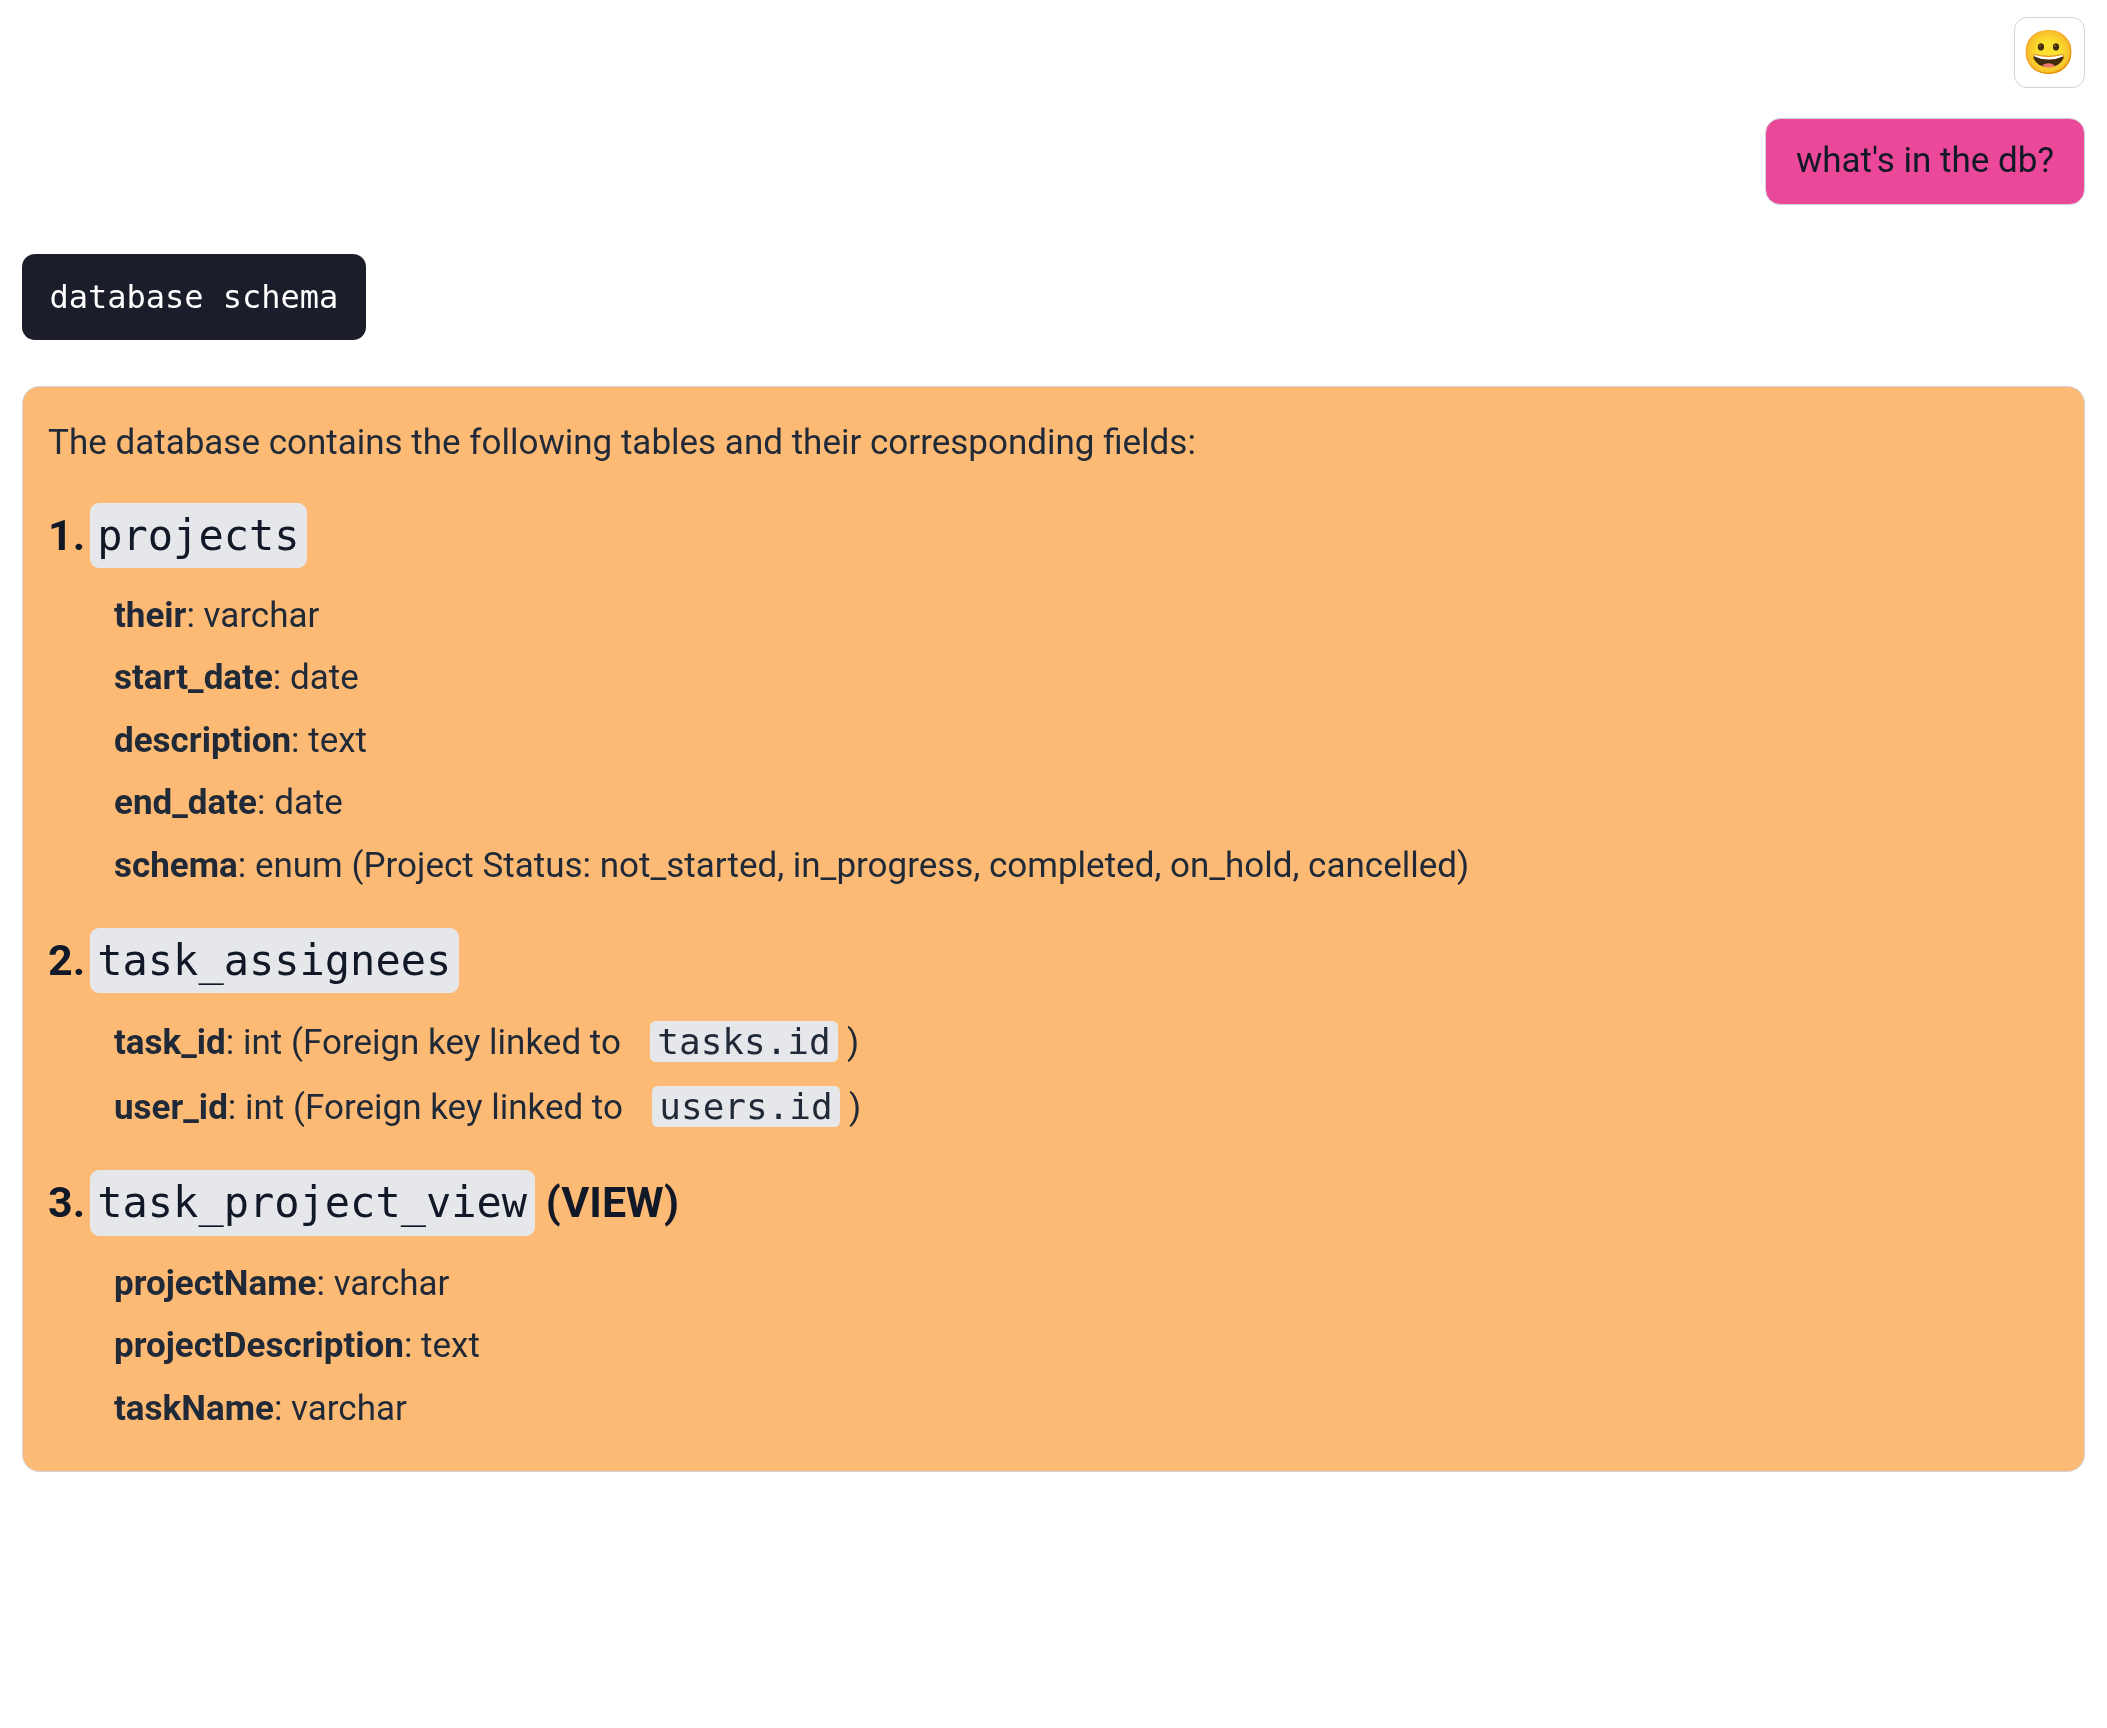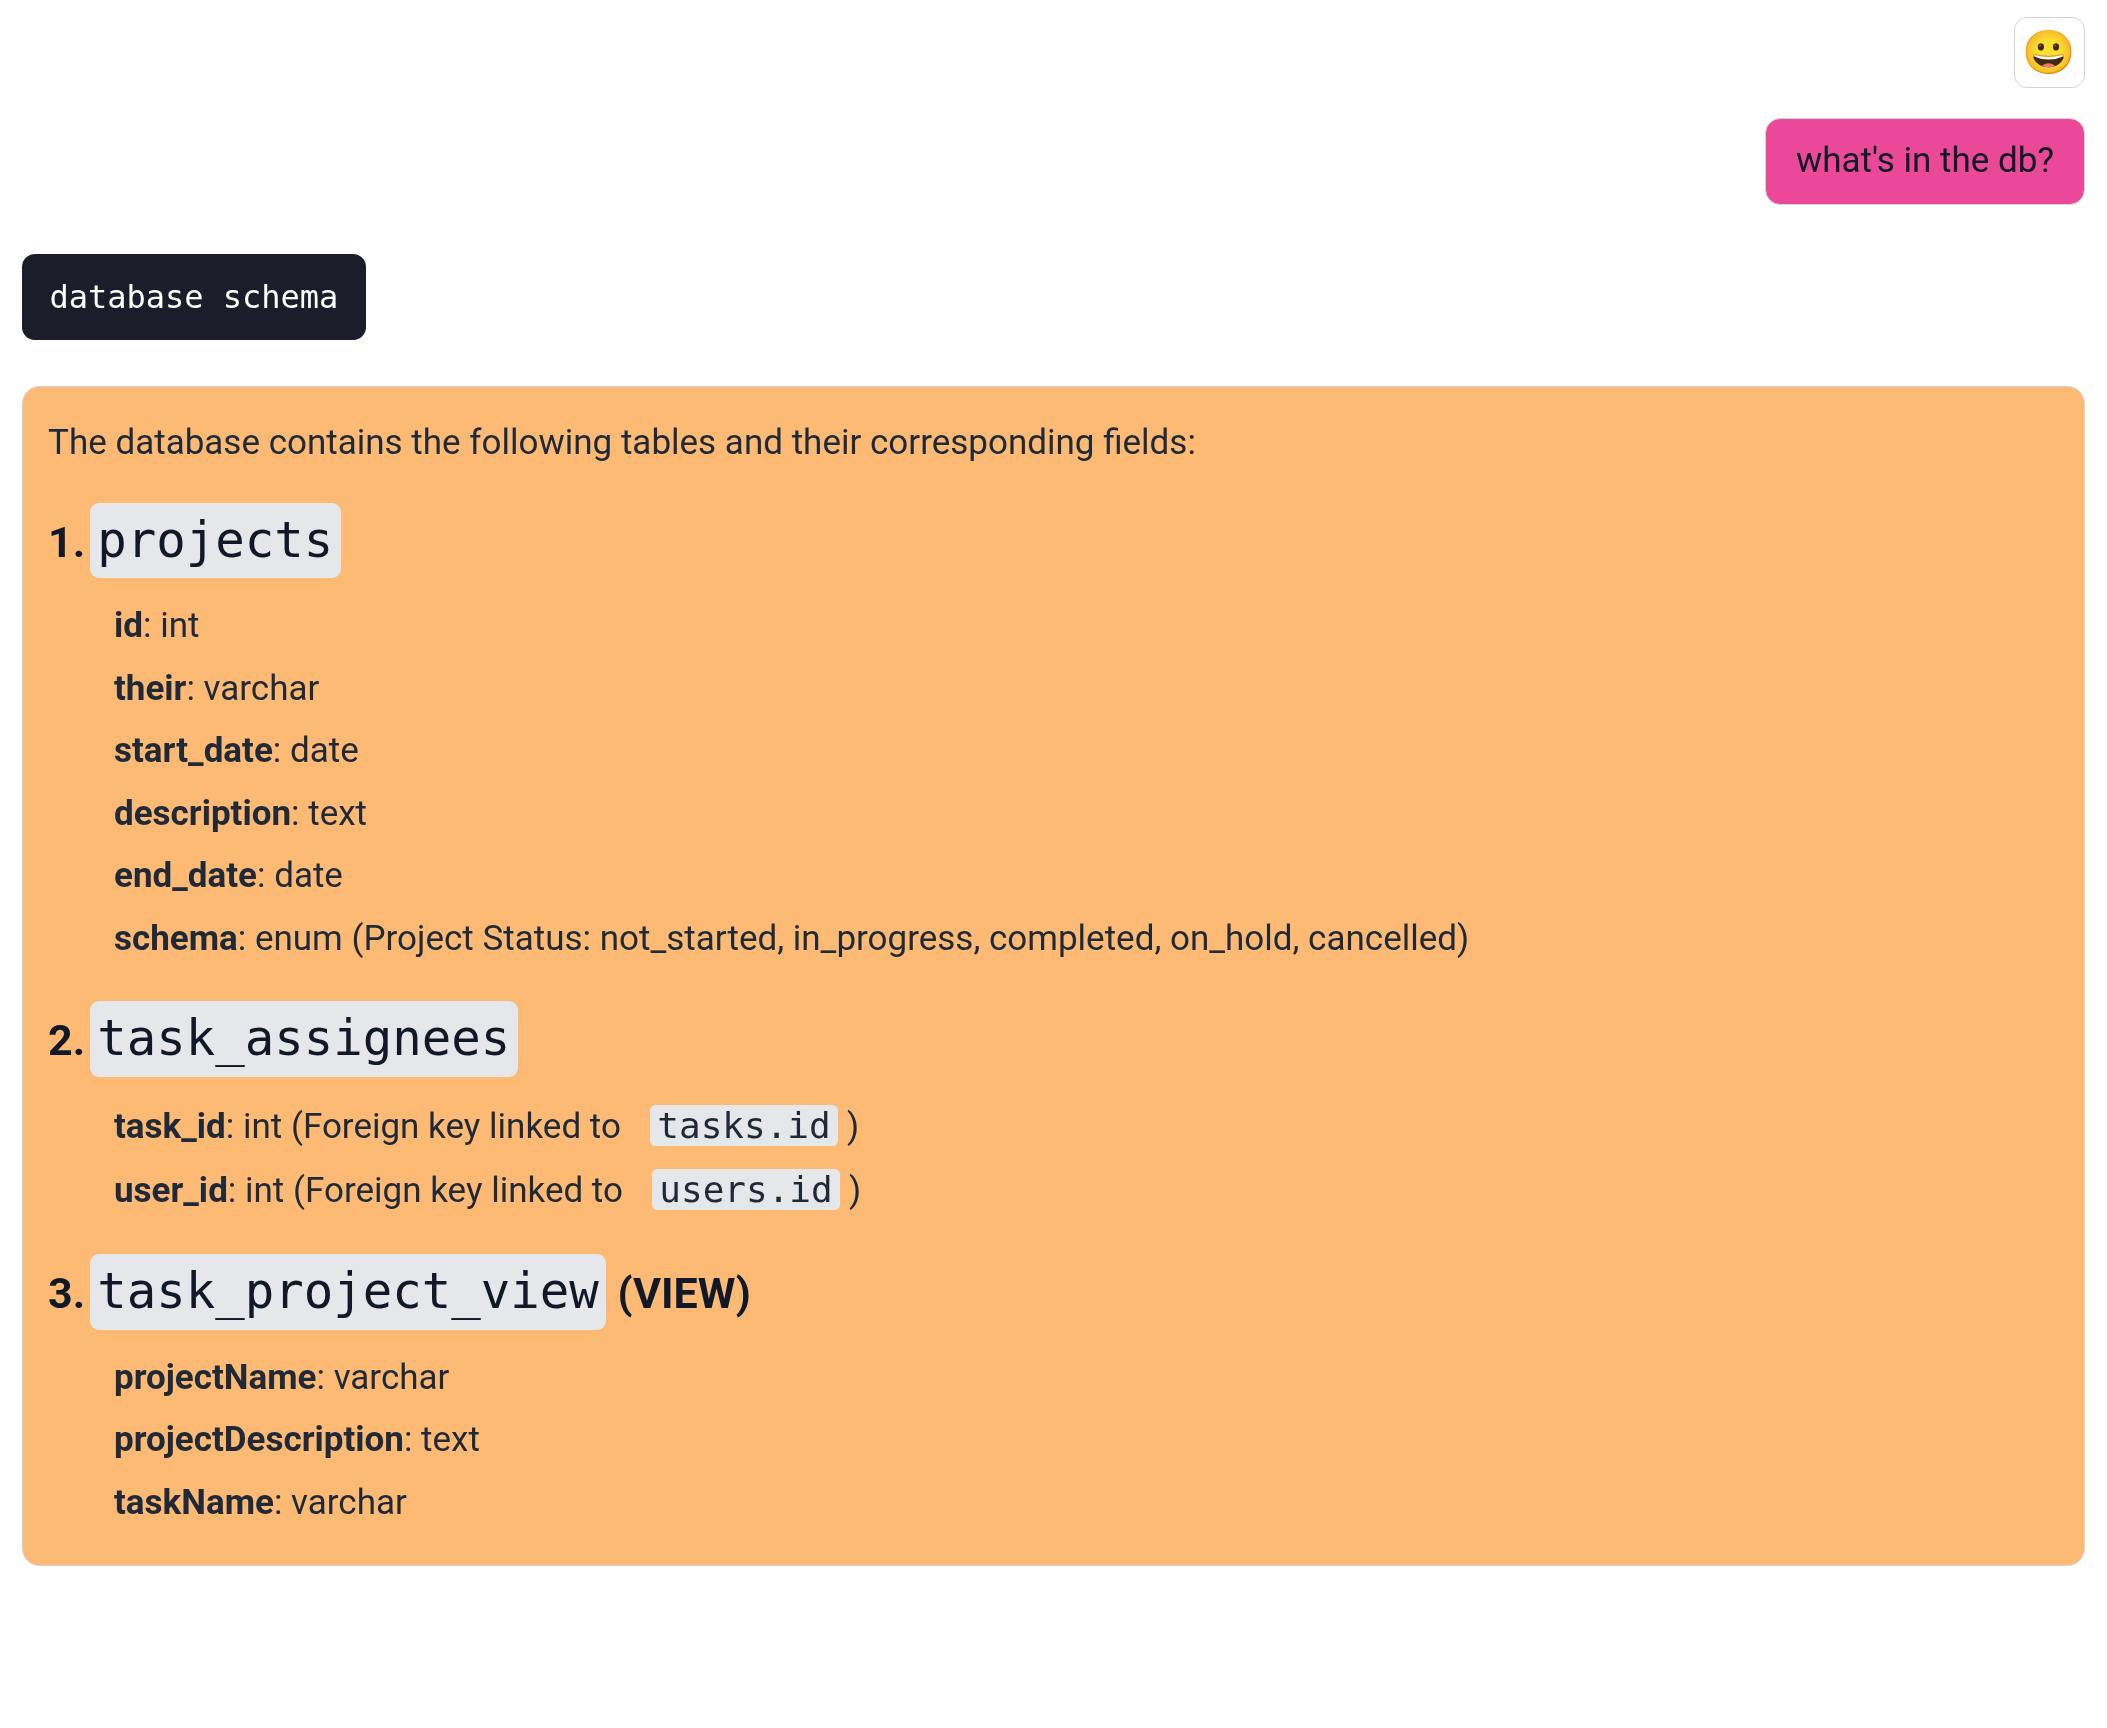--- a/index.html
+++ b/index.html
@@ -94,21 +94,21 @@
   }
   .table-heading::before {
     content: counter(tbl) ". ";
     font-weight: 700;
     margin-right: 4.4px;
   }
   .table-name-code {
     font-family: ui-monospace, SFMono-Regular, Menlo, Monaco, Consolas, monospace;
     background: #e5e7eb;
     border-radius: 9px;
-    font-size: 49px;
+    font-size: 42px;
     font-weight: 500;
     padding: 1.1px 7.7px;
   }
   .table-suffix {
     margin-left: 11px;
     font-weight: 700;
   }
   .fields {
     list-style: none;
     padding-left: 66px;
@@ -149,21 +149,20 @@
   </div>
 
   <div class="assistant-bubble">
     <p class="intro-text">The database contains the following tables and their corresponding fields:</p>
     <ol class="schema-list" id="schema-list">
           <li class="table-item">
             <div class="table-heading">
               <span class="table-name-code">projects</span>
             </div>
             <ul class="fields">
-              <li class="field-row"><span class="field-name">id</span><span>: int</span></li>
               <li class="field-row"><span class="field-name">their</span><span>: varchar</span></li>
               <li class="field-row"><span class="field-name">start_date</span><span>: date</span></li>
               <li class="field-row"><span class="field-name">description</span><span>: text</span></li>
               <li class="field-row"><span class="field-name">end_date</span><span>: date</span></li>
               <li class="field-row"><span class="field-name">schema</span><span>: enum (Project Status: not_started, in_progress, completed, on_hold, cancelled)</span></li>
             </ul>
           </li>
           <li class="table-item">
             <div class="table-heading">
               <span class="table-name-code">task_assignees</span>

